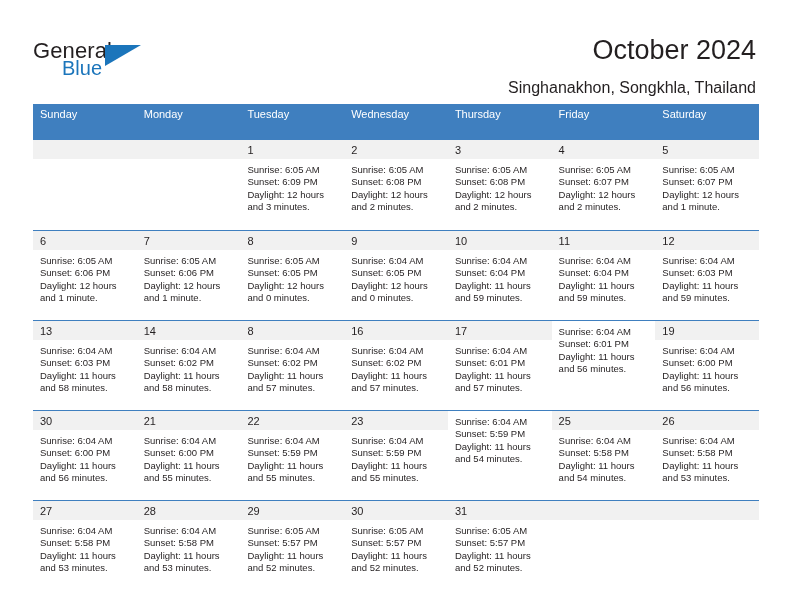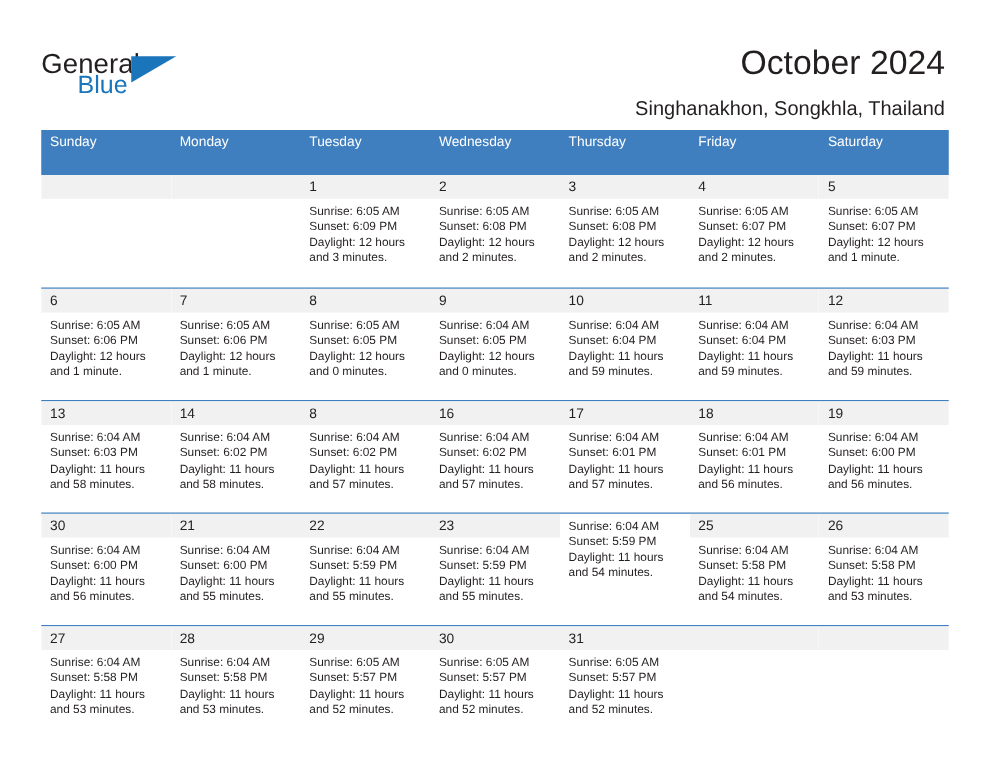--- a/index.html
+++ b/index.html
@@ -326,21 +326,20 @@
           <div class="day-cell">
             <div class="day-num-band"><span class="day-num">17</span></div>
             <div class="day-body">
               <div class="day-line">Sunrise: 6:04 AM</div>
               <div class="day-line">Sunset: 6:01 PM</div>
               <div class="day-line">Daylight: 11 hours</div>
               <div class="day-line">and 57 minutes.</div>
             </div>
           </div>
           <div class="day-cell">
-            <div class="day-num-band"><span class="day-num">18</span></div>
             <div class="day-body">
               <div class="day-line">Sunrise: 6:04 AM</div>
               <div class="day-line">Sunset: 6:01 PM</div>
               <div class="day-line">Daylight: 11 hours</div>
               <div class="day-line">and 56 minutes.</div>
             </div>
           </div>
           <div class="day-cell">
             <div class="day-num-band"><span class="day-num">19</span></div>
             <div class="day-body">

